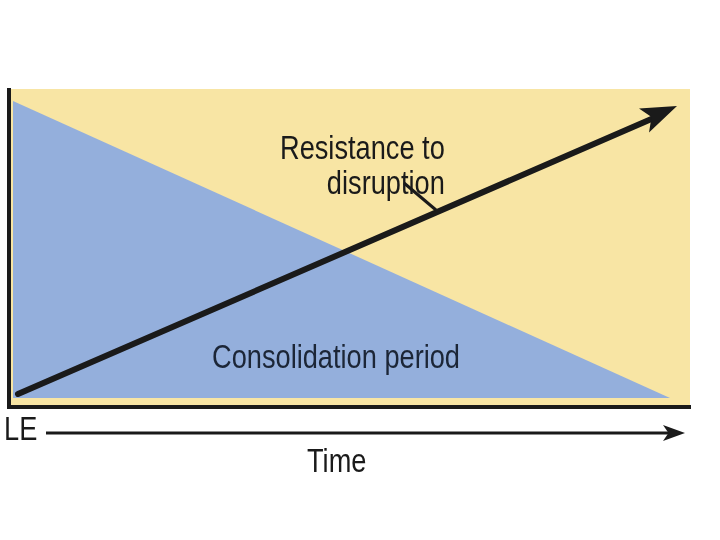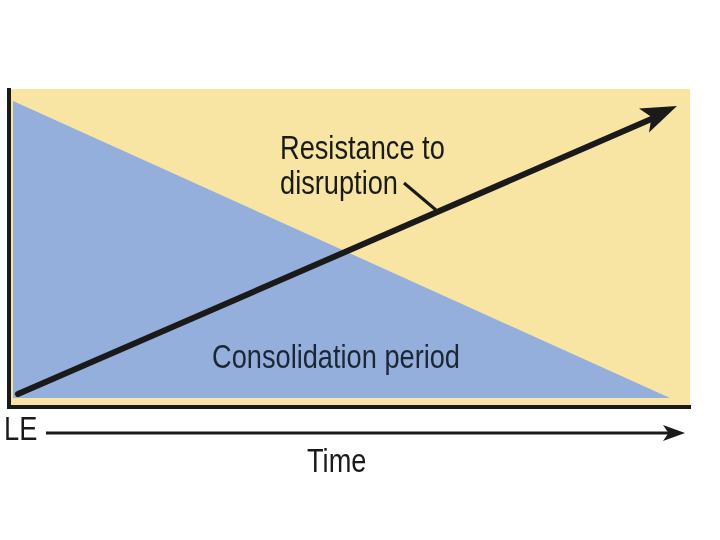--- a/index.html
+++ b/index.html
@@ -2,21 +2,21 @@
 <html><head>
 <meta charset="utf-8">
 <style>
   html, body { margin: 0; padding: 0; }
   body {
     width: 720px; height: 540px;
     background: #ffffff;
     font-family: "Liberation Sans", "DejaVu Sans", sans-serif;
     overflow: hidden;
   }
-  .stage { position: relative; width: 720px; height: 451px; background: #ffffff; }
+  .stage { position: relative; width: 720px; height: 451px; background: #ffffff; text-align: right; }
   .stage svg { position: absolute; left: 0; top: 0; }
   .lbl {
     position: absolute;
     color: #1a1a1a;
     font-size: 34px;
     line-height: 35px;
     white-space: nowrap;
     transform: scaleX(0.80);
     transform-origin: 0 0;
     letter-spacing: 0px;

